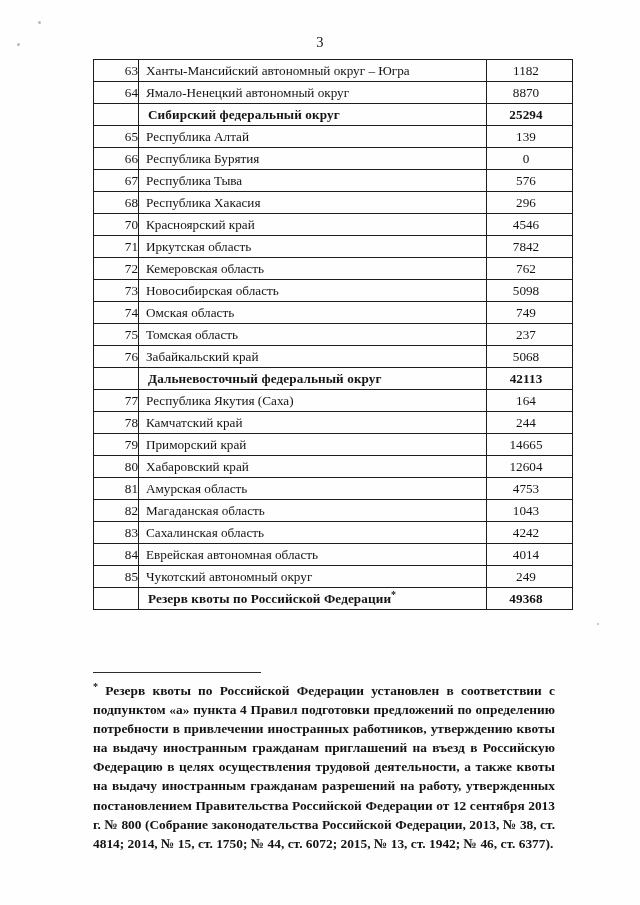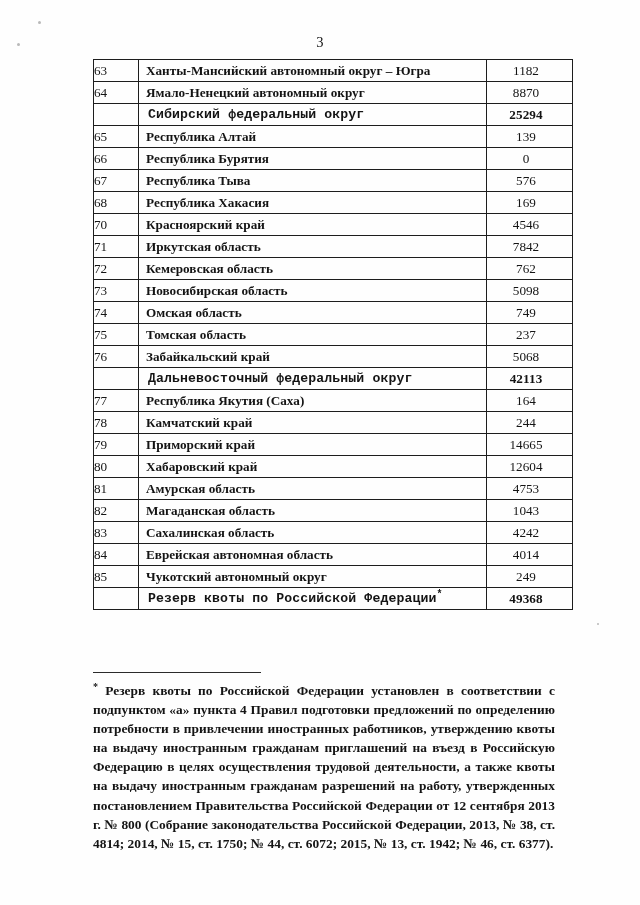--- a/index.html
+++ b/index.html
@@ -55,29 +55,29 @@
     line-height: 1.05;
   }
   .quota-table td {
     border: 1px solid #1d1d1d;
     padding: 0;
     height: 21px;
     vertical-align: middle;
     white-space: nowrap;
     overflow: hidden;
   }
-  .col-num   { width: 44px;  text-align: left; }
-  .col-name  { width: 340px; text-align: left;  padding-left: 7px !important; font-weight: bold; }
+  .col-num   { width: 44px;  text-align: right; }
+  .col-name  { width: 340px; text-align: left;  padding-left: 7px !important; }
   .col-value { width: 78px;  text-align: center; padding-right: 7px !important; }
 
   tr.group td {
     font-weight: bold;
     letter-spacing: 0.1px;
   }
-  tr.group td.col-name { padding-left: 9px !important; font-family: Liberation Mono, monospace; }
+  tr.group td.col-name { padding-left: 9px !important; }
 
   .fn-mark {
     font-size: 10px;
     vertical-align: super;
     line-height: 0;
   }
 
   
   .footnote-rule {
     position: absolute;
@@ -144,21 +144,21 @@
           <td class="col-value">0</td>
         </tr>
         <tr class="region">
           <td class="col-num">67</td>
           <td class="col-name"><span>Республика Тыва</span></td>
           <td class="col-value">576</td>
         </tr>
         <tr class="region">
           <td class="col-num">68</td>
           <td class="col-name"><span>Республика Хакасия</span></td>
-          <td class="col-value">169</td>
+          <td class="col-value">296</td>
         </tr>
         <tr class="region">
           <td class="col-num">70</td>
           <td class="col-name"><span>Красноярский край</span></td>
           <td class="col-value">4546</td>
         </tr>
         <tr class="region">
           <td class="col-num">71</td>
           <td class="col-name"><span>Иркутская область</span></td>
           <td class="col-value">7842</td>

